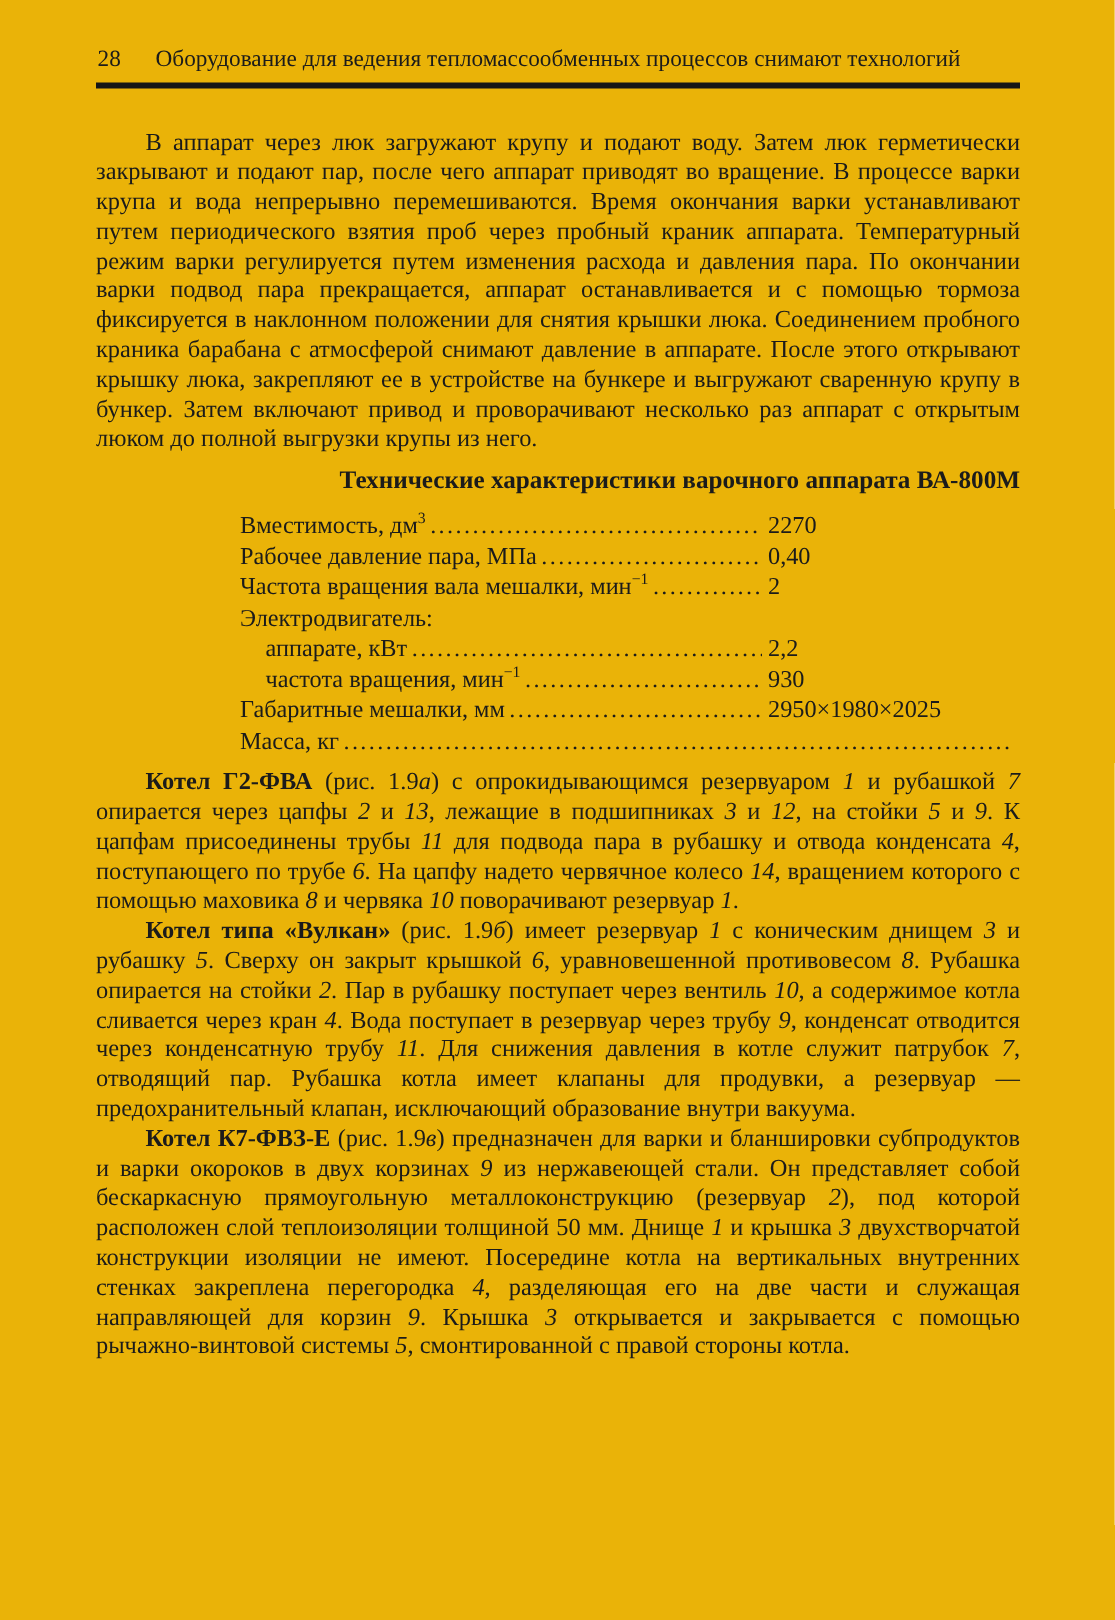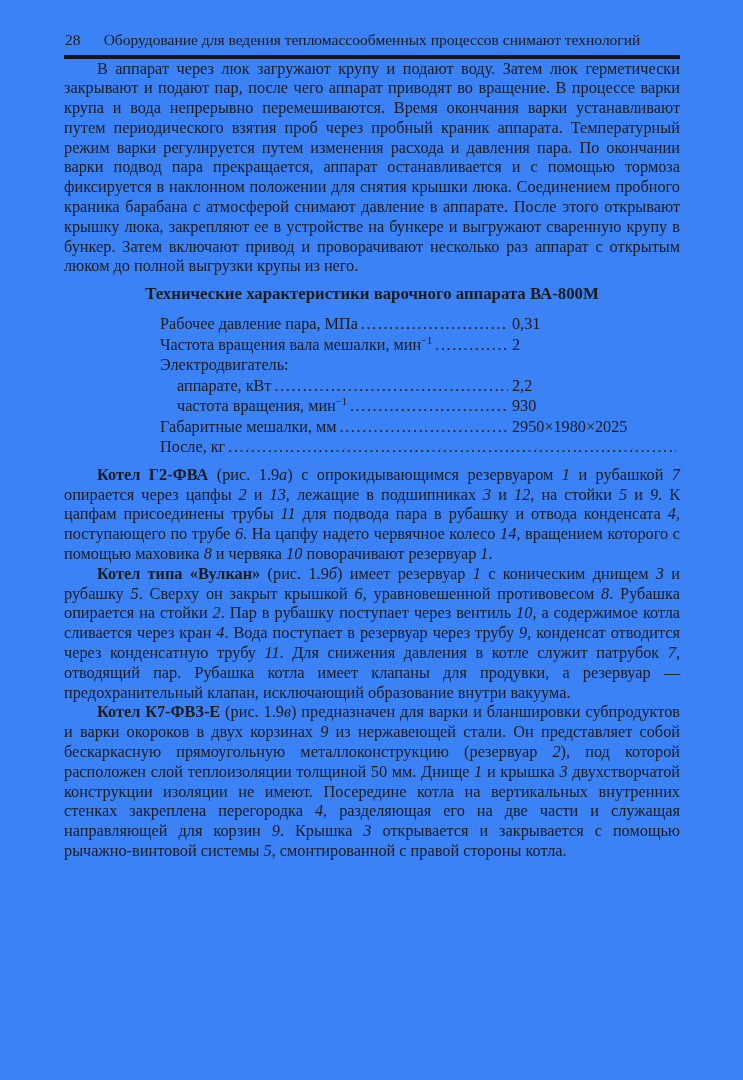--- a/index.html
+++ b/index.html
@@ -12,21 +12,21 @@
     height: 1080px;
     font-family: "Liberation Serif", serif;
     color: #1b1b1b;
     overflow: hidden;
   }
   .page {
     box-sizing: border-box;
     width: 743px;
     height: 1080px;
     padding: 30px 63px 0 64px;
-    background: #3b82f6;
+    background: #eab308;
   }
   
   .running-header {
     position: relative;
     text-align: center;
     font-size: 15.5px;
     line-height: 20px;
     padding-bottom: 5px;
   }
   .page-num {
@@ -34,38 +34,39 @@
     left: 1px;
     top: 0;
   }
   .head-rule {
     height: 3.5px;
     background: #161616;
     margin-bottom: 0;
   }
   
   .text-block {
+    margin-top: 26px;
   }
   .para {
     margin: 0;
     text-indent: 33px;
     text-align: justify;
     font-size: 16.3px;
     line-height: 19.8px;
     hyphens: auto;
   }
   .seg-normal { font-style: normal; font-weight: normal; }
   .seg-bold   { font-weight: bold; margin-top: 22px; }
   .seg-italic { font-style: italic; }
   
   .spec-section {
     margin: 8px 0 7px 0;
   }
   .spec-title {
-    text-align: center;
+    text-align: right;
     font-weight: bold;
     font-size: 16.8px;
     line-height: 20px;
     margin: 0 0 10px 0;
   }
   .spec-list { }
   .spec-row {
     display: flex;
     align-items: baseline;
     margin-left: 96px;
@@ -106,23 +107,28 @@
   <div class="head-rule"></div>
 
   <div class="text-block">
       <p class="para"><span class="seg-normal">В аппарат через люк загружают крупу и подают воду. Затем люк герметически закрывают и подают пар, после чего аппарат приводят во вращение. В процессе варки крупа и вода непрерывно перемешиваются. Время окончания варки устанавливают путем периодического взятия проб через пробный краник аппарата. Температурный режим варки регулируется путем изменения расхода и давления пара. По окончании варки подвод пара прекращается, аппарат останавливается и с помощью тормоза фиксируется в наклонном положении для снятия крышки люка. Соединением пробного краника барабана с атмосферой снимают давление в аппарате. После этого открывают крышку люка, закрепляют ее в устройстве на бункере и выгружают сваренную крупу в бункер. Затем включают привод и проворачивают несколько раз аппарат с открытым люком до полной выгрузки крупы из него.</span></p>
     </div>
 
   <div class="spec-section">
     <p class="spec-title">Технические характеристики варочного аппарата ВА-800М</p>
     <div class="spec-list">
         <div class="spec-row">
+          <span class="lbl">Вместимость, дм<sup>3</sup></span>
+          <span class="dots"></span>
+          <span class="val">2270</span>
+        </div>
+        <div class="spec-row">
           <span class="lbl">Рабочее давление пара, МПа</span>
           <span class="dots"></span>
-          <span class="val">0,31</span>
+          <span class="val">0,40</span>
         </div>
         <div class="spec-row">
           <span class="lbl">Частота вращения вала мешалки, мин<sup>−1</sup></span>
           <span class="dots"></span>
           <span class="val">2</span>
         </div>
         <div class="spec-row">
           <span class="lbl">Электродвигатель:</span>
         </div>
         <div class="spec-row indent">
@@ -134,21 +140,21 @@
           <span class="lbl">частота вращения, мин<sup>−1</sup></span>
           <span class="dots"></span>
           <span class="val">930</span>
         </div>
         <div class="spec-row">
           <span class="lbl">Габаритные мешалки, мм</span>
           <span class="dots"></span>
           <span class="val">2950×1980×2025</span>
         </div>
         <div class="spec-row">
-          <span class="lbl">После, кг</span>
+          <span class="lbl">Масса, кг</span>
           <span class="dots"></span>
         </div>
       </div>
   </div>
 
   <div>
       <p class="para"><span class="seg-bold">Котел Г2-ФВА</span><span class="seg-normal"> (рис. 1.9</span><span class="seg-italic">а</span><span class="seg-normal">) с опрокидывающимся резервуаром </span><span class="seg-italic">1</span><span class="seg-normal"> и рубашкой </span><span class="seg-italic">7</span><span class="seg-normal"> опирается через цапфы </span><span class="seg-italic">2</span><span class="seg-normal"> и </span><span class="seg-italic">13</span><span class="seg-normal">, лежащие в подшипниках </span><span class="seg-italic">3</span><span class="seg-normal"> и </span><span class="seg-italic">12</span><span class="seg-normal">, на стойки </span><span class="seg-italic">5</span><span class="seg-normal"> и </span><span class="seg-italic">9</span><span class="seg-normal">. К цапфам присоединены трубы </span><span class="seg-italic">11</span><span class="seg-normal"> для подвода пара в рубашку и отвода конденсата </span><span class="seg-italic">4</span><span class="seg-normal">, поступающего по трубе </span><span class="seg-italic">6</span><span class="seg-normal">. На цапфу надето червячное колесо </span><span class="seg-italic">14</span><span class="seg-normal">, вращением которого с помощью маховика </span><span class="seg-italic">8</span><span class="seg-normal"> и червяка </span><span class="seg-italic">10</span><span class="seg-normal"> поворачивают резервуар </span><span class="seg-italic">1</span><span class="seg-normal">.</span></p>
       <p class="para"><span class="seg-bold">Котел типа «Вулкан»</span><span class="seg-normal"> (рис. 1.9</span><span class="seg-italic">б</span><span class="seg-normal">) имеет резервуар </span><span class="seg-italic">1</span><span class="seg-normal"> с коническим днищем </span><span class="seg-italic">3</span><span class="seg-normal"> и рубашку </span><span class="seg-italic">5</span><span class="seg-normal">. Сверху он закрыт крышкой </span><span class="seg-italic">6</span><span class="seg-normal">, уравновешенной противовесом </span><span class="seg-italic">8</span><span class="seg-normal">. Рубашка опирается на стойки </span><span class="seg-italic">2</span><span class="seg-normal">. Пар в рубашку поступает через вентиль </span><span class="seg-italic">10</span><span class="seg-normal">, а содержимое котла сливается через кран </span><span class="seg-italic">4</span><span class="seg-normal">. Вода поступает в резервуар через трубу </span><span class="seg-italic">9</span><span class="seg-normal">, конденсат отводится через конденсатную трубу </span><span class="seg-italic">11</span><span class="seg-normal">. Для снижения давления в котле служит патрубок </span><span class="seg-italic">7</span><span class="seg-normal">, отводящий пар. Рубашка котла имеет клапаны для продувки, а резервуар — предохранительный клапан, исключающий образование внутри вакуума.</span></p>
       <p class="para"><span class="seg-bold">Котел К7-ФВЗ-Е</span><span class="seg-normal"> (рис. 1.9</span><span class="seg-italic">в</span><span class="seg-normal">) предназначен для варки и бланшировки субпродуктов и варки окороков в двух корзинах </span><span class="seg-italic">9</span><span class="seg-normal"> из нержавеющей стали. Он представляет собой бескаркасную прямоугольную металлоконструкцию (резервуар </span><span class="seg-italic">2</span><span class="seg-normal">), под которой расположен слой теплоизоляции толщиной 50 мм. Днище </span><span class="seg-italic">1</span><span class="seg-normal"> и крышка </span><span class="seg-italic">3</span><span class="seg-normal"> двухстворчатой конструкции изоляции не имеют. Посередине котла на вертикальных внутренних стенках закреплена перегородка </span><span class="seg-italic">4</span><span class="seg-normal">, разделяющая его на две части и служащая направляющей для корзин </span><span class="seg-italic">9</span><span class="seg-normal">. Крышка </span><span class="seg-italic">3</span><span class="seg-normal"> открывается и закрывается с помощью рычажно-винтовой системы </span><span class="seg-italic">5</span><span class="seg-normal">, смонтированной с правой стороны котла.</span></p>
     </div>

